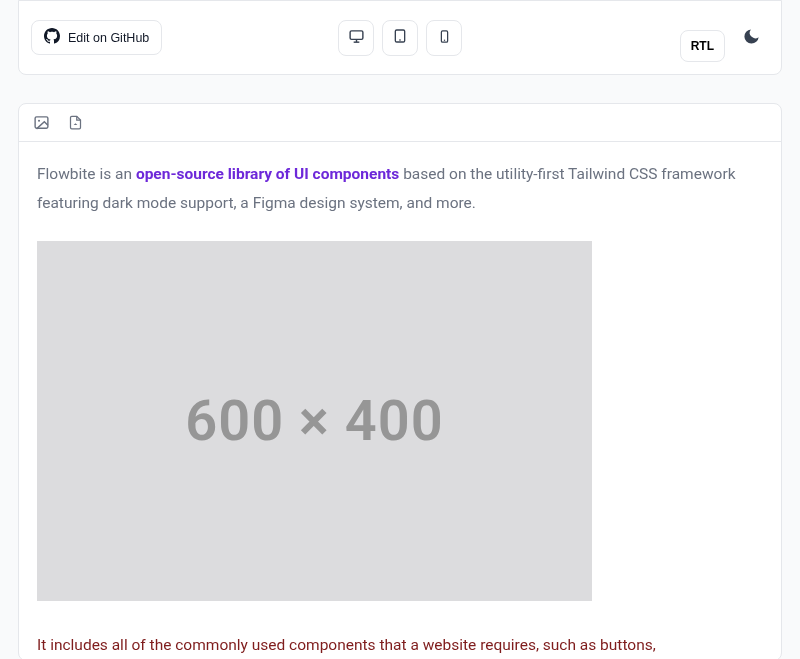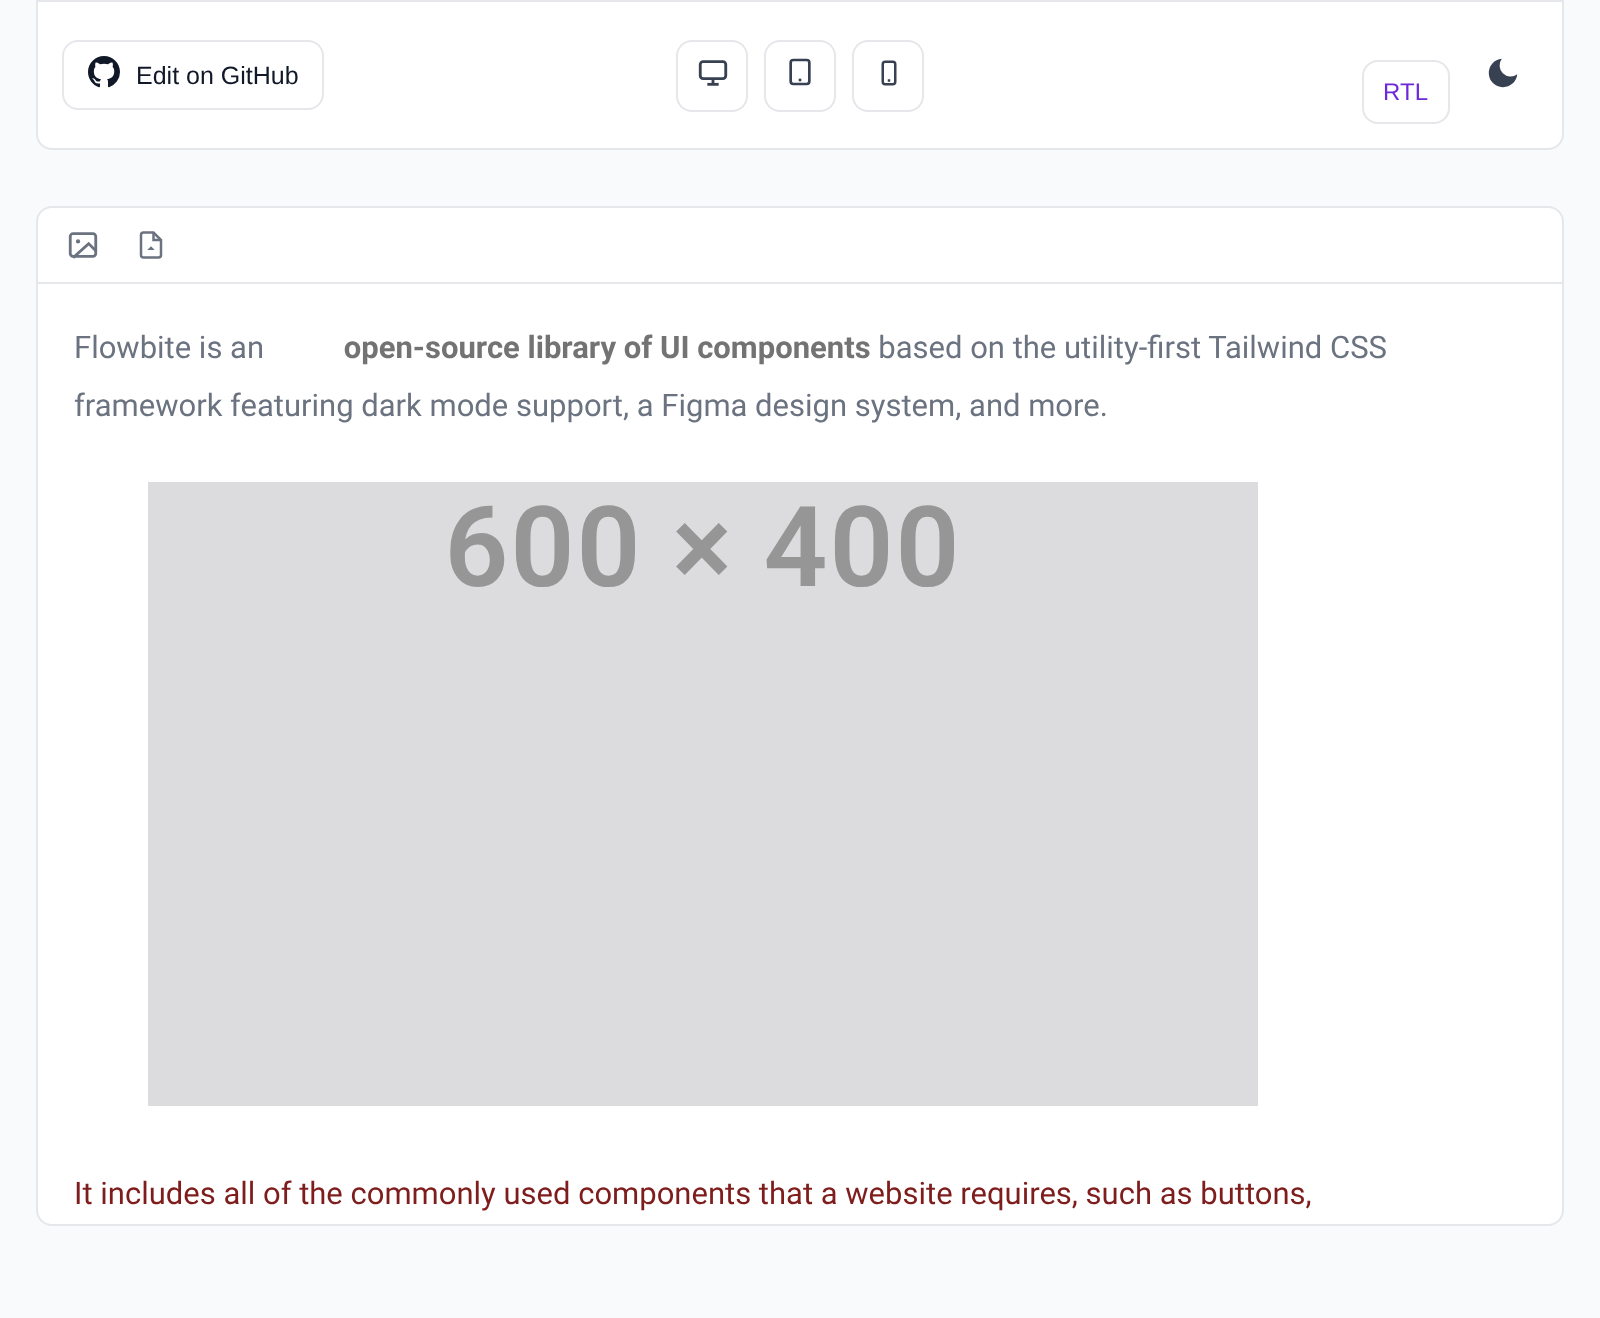--- a/index.html
+++ b/index.html
@@ -45,22 +45,22 @@
     border-radius: 8px;
     color: #374151;
   }
   .tb-right { display:flex; gap:8px; align-items:center; }
   .rtl-btn {
     background: #ffffff;
     border: 1px solid #e5e7eb;
     border-radius: 8px;
     padding: 8px 10px;
     font-size: 12px;
-    font-weight: 400;
-    color: #6d28d9;
+    font-weight: 700;
+    color: #000000;
     margin-top: 17px;
   }
   .dark-btn {
     width: 36px;
     height: 36px;
     display: inline-flex;
     align-items: center;
     justify-content: center;
     background: transparent;
     border: none;
@@ -85,30 +85,29 @@
   .panel-toolbar svg { display:block; }
   .content {
     padding: 18px 18px 0 18px;
   }
   .para {
     font-size: 15.5px;
     line-height: 1.9;
     color: #6b7280;
     margin-bottom: 22px;
   }
-  .para b { color: #737373; font-weight: 700; margin-left: 36px; }
+  .para b { color: #6d28d9; font-weight: 700; }
   .placeholder {
     width: 555px;
-    height: 312px;
+    height: 360px;
     background: #dcdcde;
     display: flex;
-    align-items: flex-start;
+    align-items: center;
     justify-content: center;
     margin-bottom: 30px;
-    margin-left: 37px;
   }
   .placeholder-text {
     font-size: 56px;
     font-weight: 600;
     color: #969696;
     letter-spacing: 1px;
   }
   .para2 {
     font-size: 15.5px;
     line-height: 1.9;

